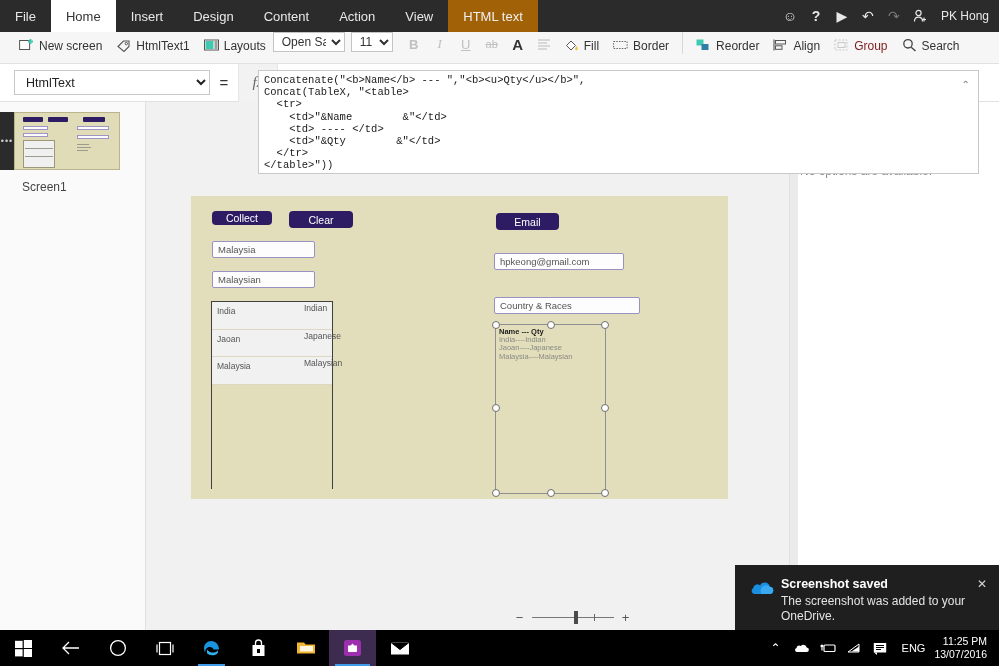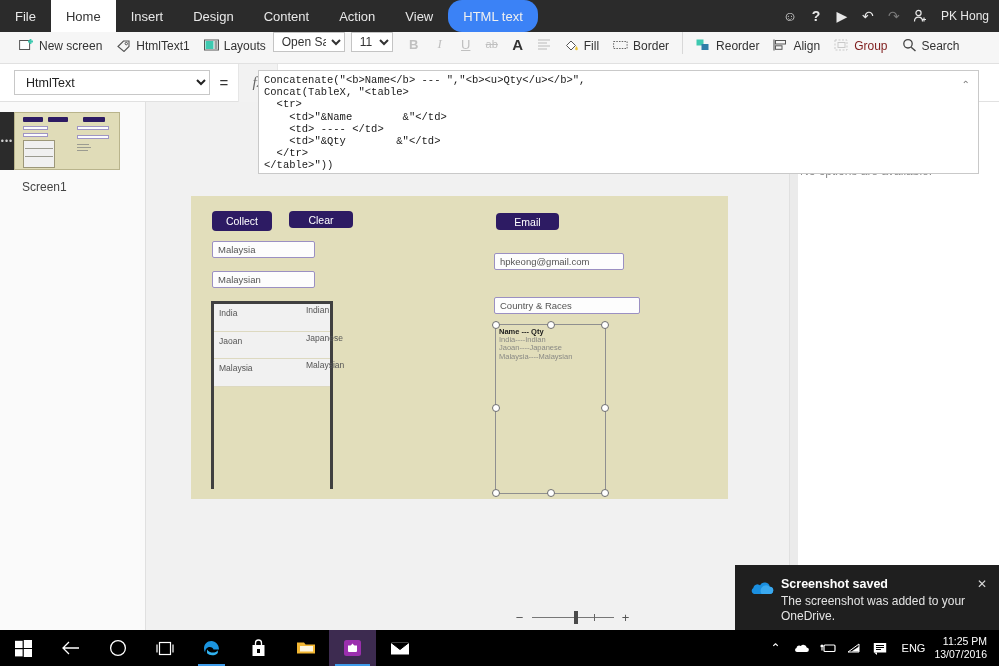--- a/index.html
+++ b/index.html
@@ -15,21 +15,21 @@
   
   #ribbon-tabs {
     height:32px; background:#2b2b2b; display:flex; align-items:stretch;
     position:relative; z-index:5;
   }
   .rtab {
     padding:0 15px; display:flex; align-items:center; color:#e8e8e8;
     font-size:13px; cursor:default; white-space:nowrap;
   }
   .rtab.active { background:#fff; color:#333; }
-  .rtab.contextual { background:#3b82f6; color:#f0f0f0;border-radius:14px; }
+  .rtab.contextual { background:#a16207; color:#f0f0f0; }
   #ribbon-right { margin-left:auto; display:flex; align-items:center; padding-right:10px; gap:2px; }
   .ricon {
     width:24px; height:32px; display:flex; align-items:center; justify-content:center;
     color:#e8e8e8; font-size:14px;
   }
   .ricon.dim { color:#7a7a7a; }
   #user-name { color:#e8e8e8; font-size:12px; margin-left:7px; }
 
   
   #toolbar {
@@ -125,21 +125,21 @@
     position:absolute; background:#2d1b63; color:#fff; border-radius:4px;
     display:flex; align-items:center; justify-content:center;
     font-size:10.5px; font-family:"Liberation Sans", sans-serif;
   }
   .pa-input {
     position:absolute; background:#fdfdfd; border:1px solid #9b90c2;
     border-radius:2px; display:flex; align-items:center; padding-left:5px;
     font-size:9.5px; color:#555;
   }
   #pa-gallery {
-    position:absolute; background:#f1f1f1; border:3px solid #404040;
+    position:absolute; background:#f1f1f1; border:1px solid #404040;
   }
   .gal-row { position:relative; height:27.5px; border-bottom:1px solid #ddd9c0; }
   .gal-row:last-child { border-bottom:none; }
   .gal-c1 { position:absolute; left:5px; top:4px; font-size:8.5px; color:#555; }
   .gal-c2 { position:absolute; left:48px; top:1px; font-size:8.5px; color:#555;margin-left:44px; }
   #gal-empty { height:110px; background:#e2debb; }
 
   
   #html-control {
     position:absolute; border:1px solid #8f8f8f; background:transparent;
@@ -394,21 +394,21 @@
         <div class="tb-line" style="left:62px;top:34px;width:14px;"></div>
         <div class="tb-line" style="left:62px;top:37px;width:11px;"></div>
       </div>
       <div id="screen-label">Screen1</div>
     </div>
   </div>
 
   <div id="canvas-area">
     <div id="app-canvas">
 
-      <div class="pa-btn" style="left:21px;top:15px;width:60px;height:20px;">Collect</div>
+      <div class="pa-btn" style="left:21px;top:15px;width:60px;height:14px;">Collect</div>
       <div class="pa-btn" style="left:98px;top:15px;width:64px;height:17px;">Clear</div>
       <div class="pa-btn" style="left:305px;top:17px;width:63px;height:17px;">Email</div>
 
       <div class="pa-input" style="left:21px;top:45px;width:103px;height:17px;">Malaysia</div>
       <div class="pa-input" style="left:21px;top:75px;width:103px;height:17px;">Malaysian</div>
       <div class="pa-input" style="left:303px;top:57px;width:130px;height:17px;">hpkeong@gmail.com</div>
       <div class="pa-input" style="left:303px;top:101px;width:146px;height:17px;">Country &amp; Races</div>
 
       <div id="pa-gallery" style="left:20px;top:105px;width:122px;height:188px;">
         <div class="gal-row">

